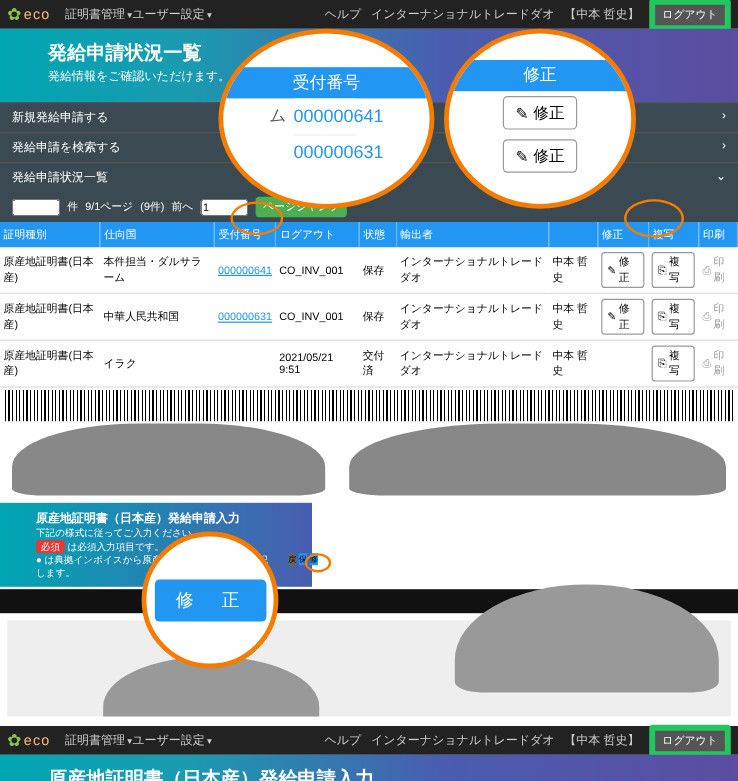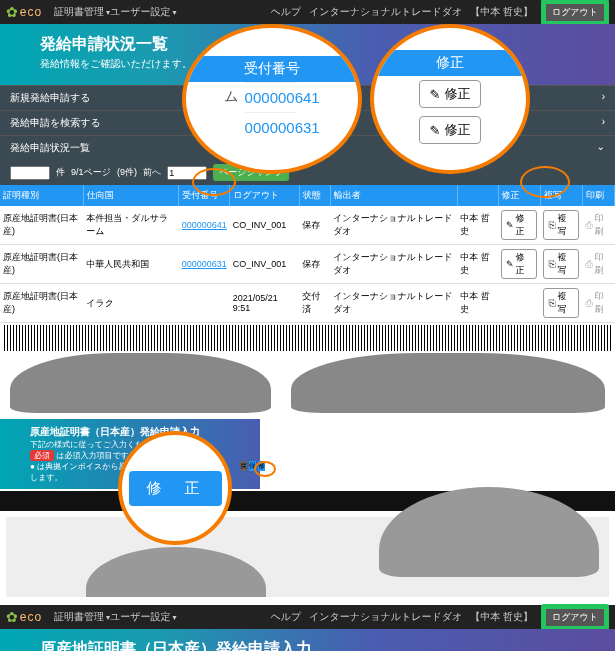--- a/index.html
+++ b/index.html
@@ -218,21 +218,21 @@
     <div style="font-size:8px;">下記の様式に従ってご入力ください。</div>
     <div style="font-size:8px;"><span class="req-badge">必須</span> <span>は必須入力項目です。</span></div>
     <div style="font-size:8px;"><span class="g">●</span> <span>は典拠インボイスから原産地証明書にそのまま転記します。</span></div>
   </div>
   <div class="mid-strip"></div>
   <div class="grey-area">
     <div class="blob2" style="left:80px; bottom:0; width:180px; height:50px; border-radius:60% 60% 0 0/100% 100% 0 0;"></div>
     <div class="blob2" style="right:10px; top:-30px; width:220px; height:90px; border-radius:50% 50% 10% 10%/70% 70% 10% 10%;"></div>
   </div>
 
-  <div class="zoom" style="left:118px; top:12px; width:114px; height:114px; justify-content:center;">
+  <div class="zoom" style="left:118px; top:24px; width:114px; height:114px; justify-content:center;">
     <button class="zblue">修　正</button>
   </div>
   <div class="small-highlight" style="left:254px; top:42px; width:22px; height:16px;"></div>
   <div style="position:absolute; left:240px; top:42px; display:flex; gap:2px;">
     <span class="b b-back" style="font-size:7px;">戻</span>
     <span class="b b-save" style="font-size:7px;">保</span>
     <span class="b b-submit" style="font-size:7px;">修</span>
   </div>
 </div>
 

